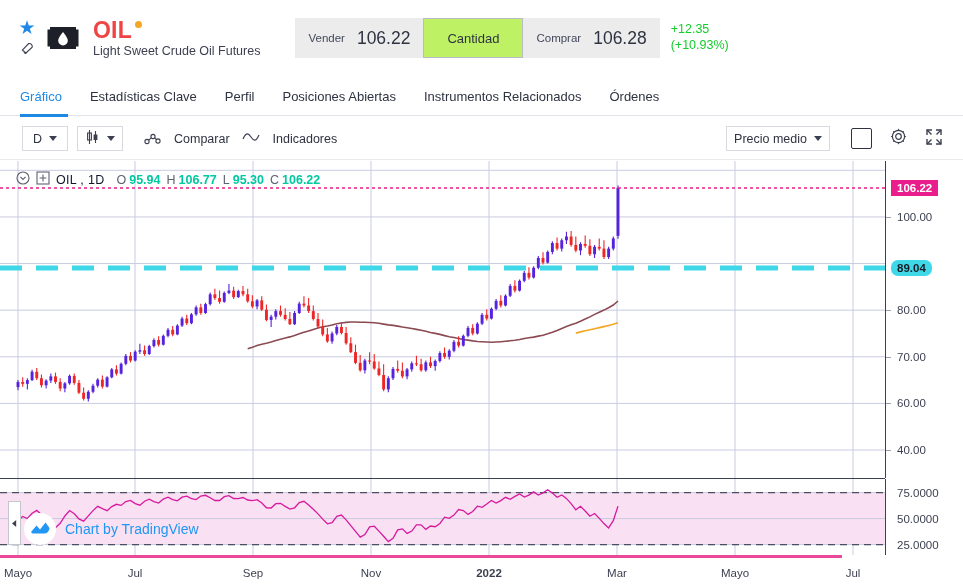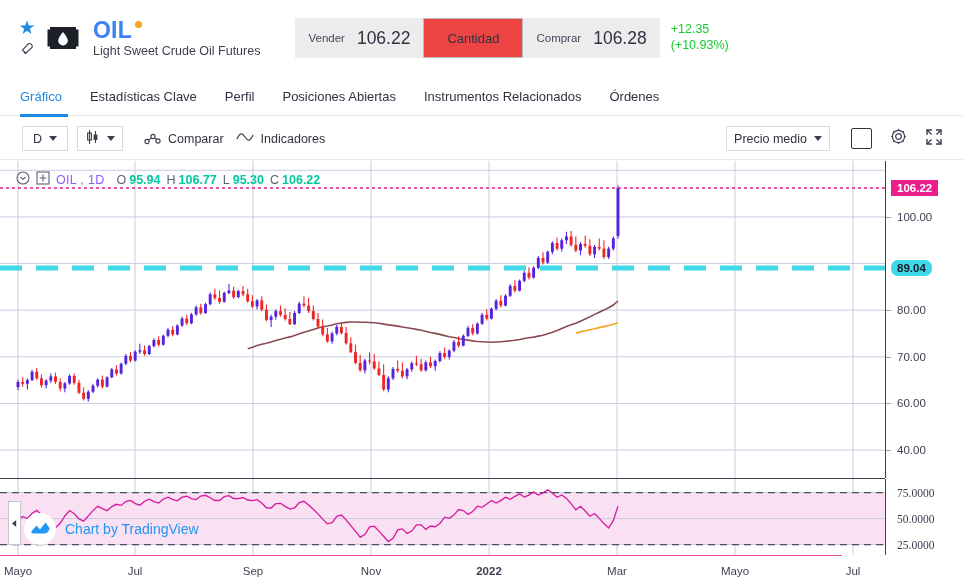--- a/index.html
+++ b/index.html
@@ -20,37 +20,37 @@
   .fav-col {
     display: flex; flex-direction: column; align-items: center;
     justify-content: center; gap: 2px; width: 26px; margin-right: 6px;
   }
   .star-icon { line-height: 1; font-size: 19px; color: #1e88e5; }
   .bell-icon { line-height: 1; }
   .barrel-icon { margin-right: 13px; display: flex; align-items: center; }
   .name-block { display: flex; flex-direction: column; justify-content: center; }
   .sym-row { display: flex; align-items: flex-start; gap: 3px; }
   .symbol {
-    font-size: 23px; font-weight: bold; color: #3b82f6;
+    font-size: 23px; font-weight: bold; color: #ef4444;
     letter-spacing: .2px; line-height: 1.05;
   }
   .sym-dot {
     width: 7px; height: 7px; border-radius: 50%;
     background: #f5a623; margin-top: 3px;
   }
   .sym-desc { font-size: 12.5px; color: #3c3f50; margin-top: 2px; }
 
   .quote-box {
     background: #ececec; height: 40px; display: flex; align-items: center;
     padding: 0 13px; gap: 12px; margin-left: 35px;
   }
   .quote-label { font-size: 11.5px; color: #43485a; }
   .quote-price { font-size: 17.5px; color: #2f3241; font-weight: 500; }
   .qty-box {
-    width: 100px; height: 40px; border: 1px solid #b9bcc4; background: #ef4444;
+    width: 100px; height: 40px; border: 1px solid #b9bcc4; background: #bef264;
     display: flex; align-items: center; justify-content: center;
     font-size: 13px; color: #2f3241;
   }
   .chg-block {
     margin-left: 11px; display: flex; flex-direction: column;
     justify-content: center; line-height: 1.25;
   }
   .chg-abs, .chg-pct { font-size: 12.5px; color: #13cd2c; }
 
   
@@ -78,32 +78,32 @@
   }
   .tb-select {
     border: 1px solid #d8dae0; height: 25px; min-width: 46px;
     display: flex; align-items: center; justify-content: center; gap: 7px;
     padding: 0 7px; font-size: 12.5px; color: #2f3241; margin-right: 9px;
     background: #fff;
   }
   .caret { width: 0; height: 0; border-left: 4px solid transparent;
            border-right: 4px solid transparent; border-top: 5px solid #3c3f50; }
   .tb-item {
-    display: flex; align-items: center; gap: 7px; font-size: 12.5px;
+    display: flex; align-items: center; gap: 13px; font-size: 12.5px;
     color: #2f3241; margin-left: 12px;
   }
   .tb-right { margin-left: auto; display: flex; align-items: center; gap: 17px; }
   .tb-sq { width: 21px; height: 21px; border: 1.6px solid #2f3241; border-radius: 2px; }
 
   
   .chart-area { position: absolute; left: 0; top: 161px; width: 963px; height: 423px; }
   .price-pane { position: absolute; left: 0; top: 0; width: 963px; height: 317px; }
-  .rsi-pane   { position: absolute; left: 0; top: 318px; width: 963px; height: 76px; font-family: Liberation Serif, serif; }
+  .rsi-pane   { position: absolute; left: 0; top: 318px; width: 963px; height: 76px; }
   .time-axis  { position: absolute; left: 0; top: 394px; width: 842px; height: 29px;
-                border-top: 1px solid #ec4899; }
+                border-top: 3px solid #ec4899; }
 
   .plot-svg { position: absolute; left: 0; top: 0; }
 
   .axis-col {
     position: absolute; right: 0; top: 0; width: 78px; height: 100%;
     border-left: 1px solid #3c3f50;
   }
   .axis-lbl {
     position: absolute; left: 11px; font-size: 11.5px; color: #3c3f50;
     transform: translateY(-50%); white-space: nowrap;
@@ -113,21 +113,21 @@
     padding: 2px 6px; transform: translateY(-50%); white-space: nowrap; color: #fff;
   }
   .badge-last { background: #e91e8c; }
   .badge-line { background: #3ed8e8; color: #1a1d26; }
 
   
   .legend {
     position: absolute; left: 16px; top: 10px; display: flex;
     align-items: center; gap: 6px; font-size: 12.5px; z-index: 5;
   }
-  .lg-sym { color: #8b5cf6; letter-spacing: .3px; }
+  .lg-sym { color: #0f172a; letter-spacing: .3px; }
   .lg-k { color: #5d6271; margin-left: 6px; }
   .lg-v { color: #00c8a0; font-weight: bold; }
 
   .tv-watermark {
     position: absolute; left: 24px; top: 14px; display: flex;
     align-items: center; gap: 9px; z-index: 6;
   }
   .tv-logo {
     width: 32px; height: 32px; border-radius: 50%; background: #fff;
     display: flex; align-items: center; justify-content: center;

